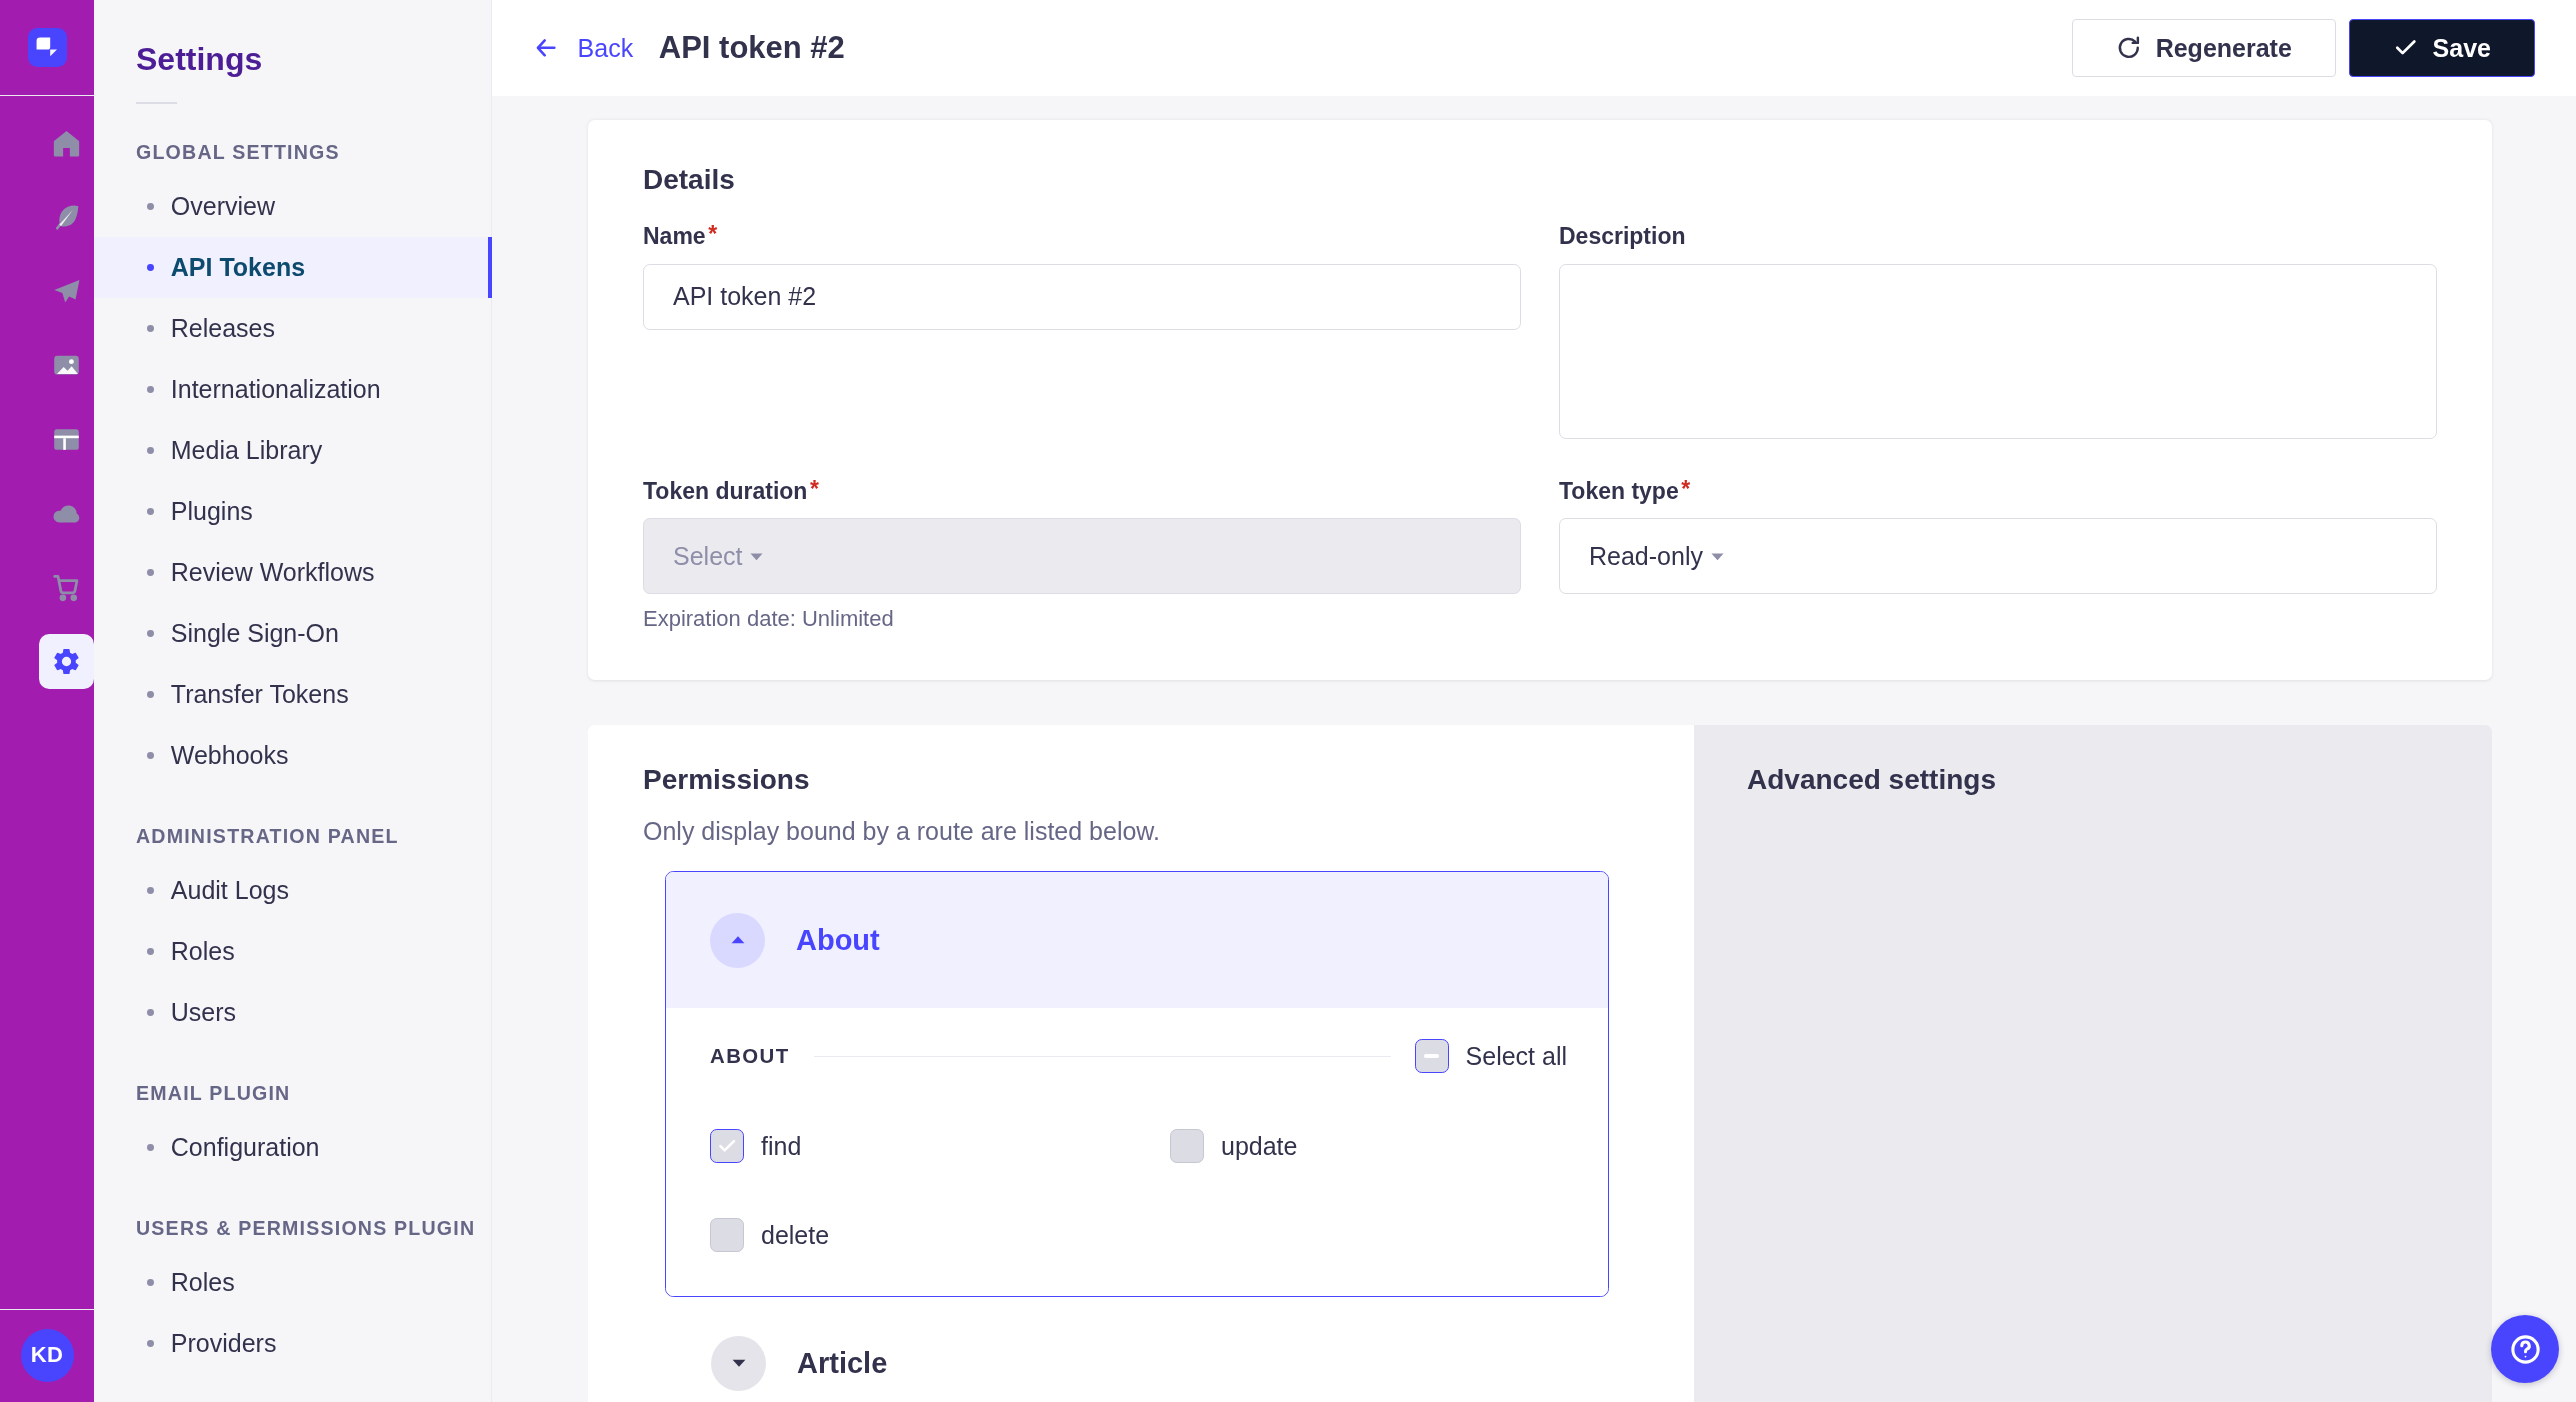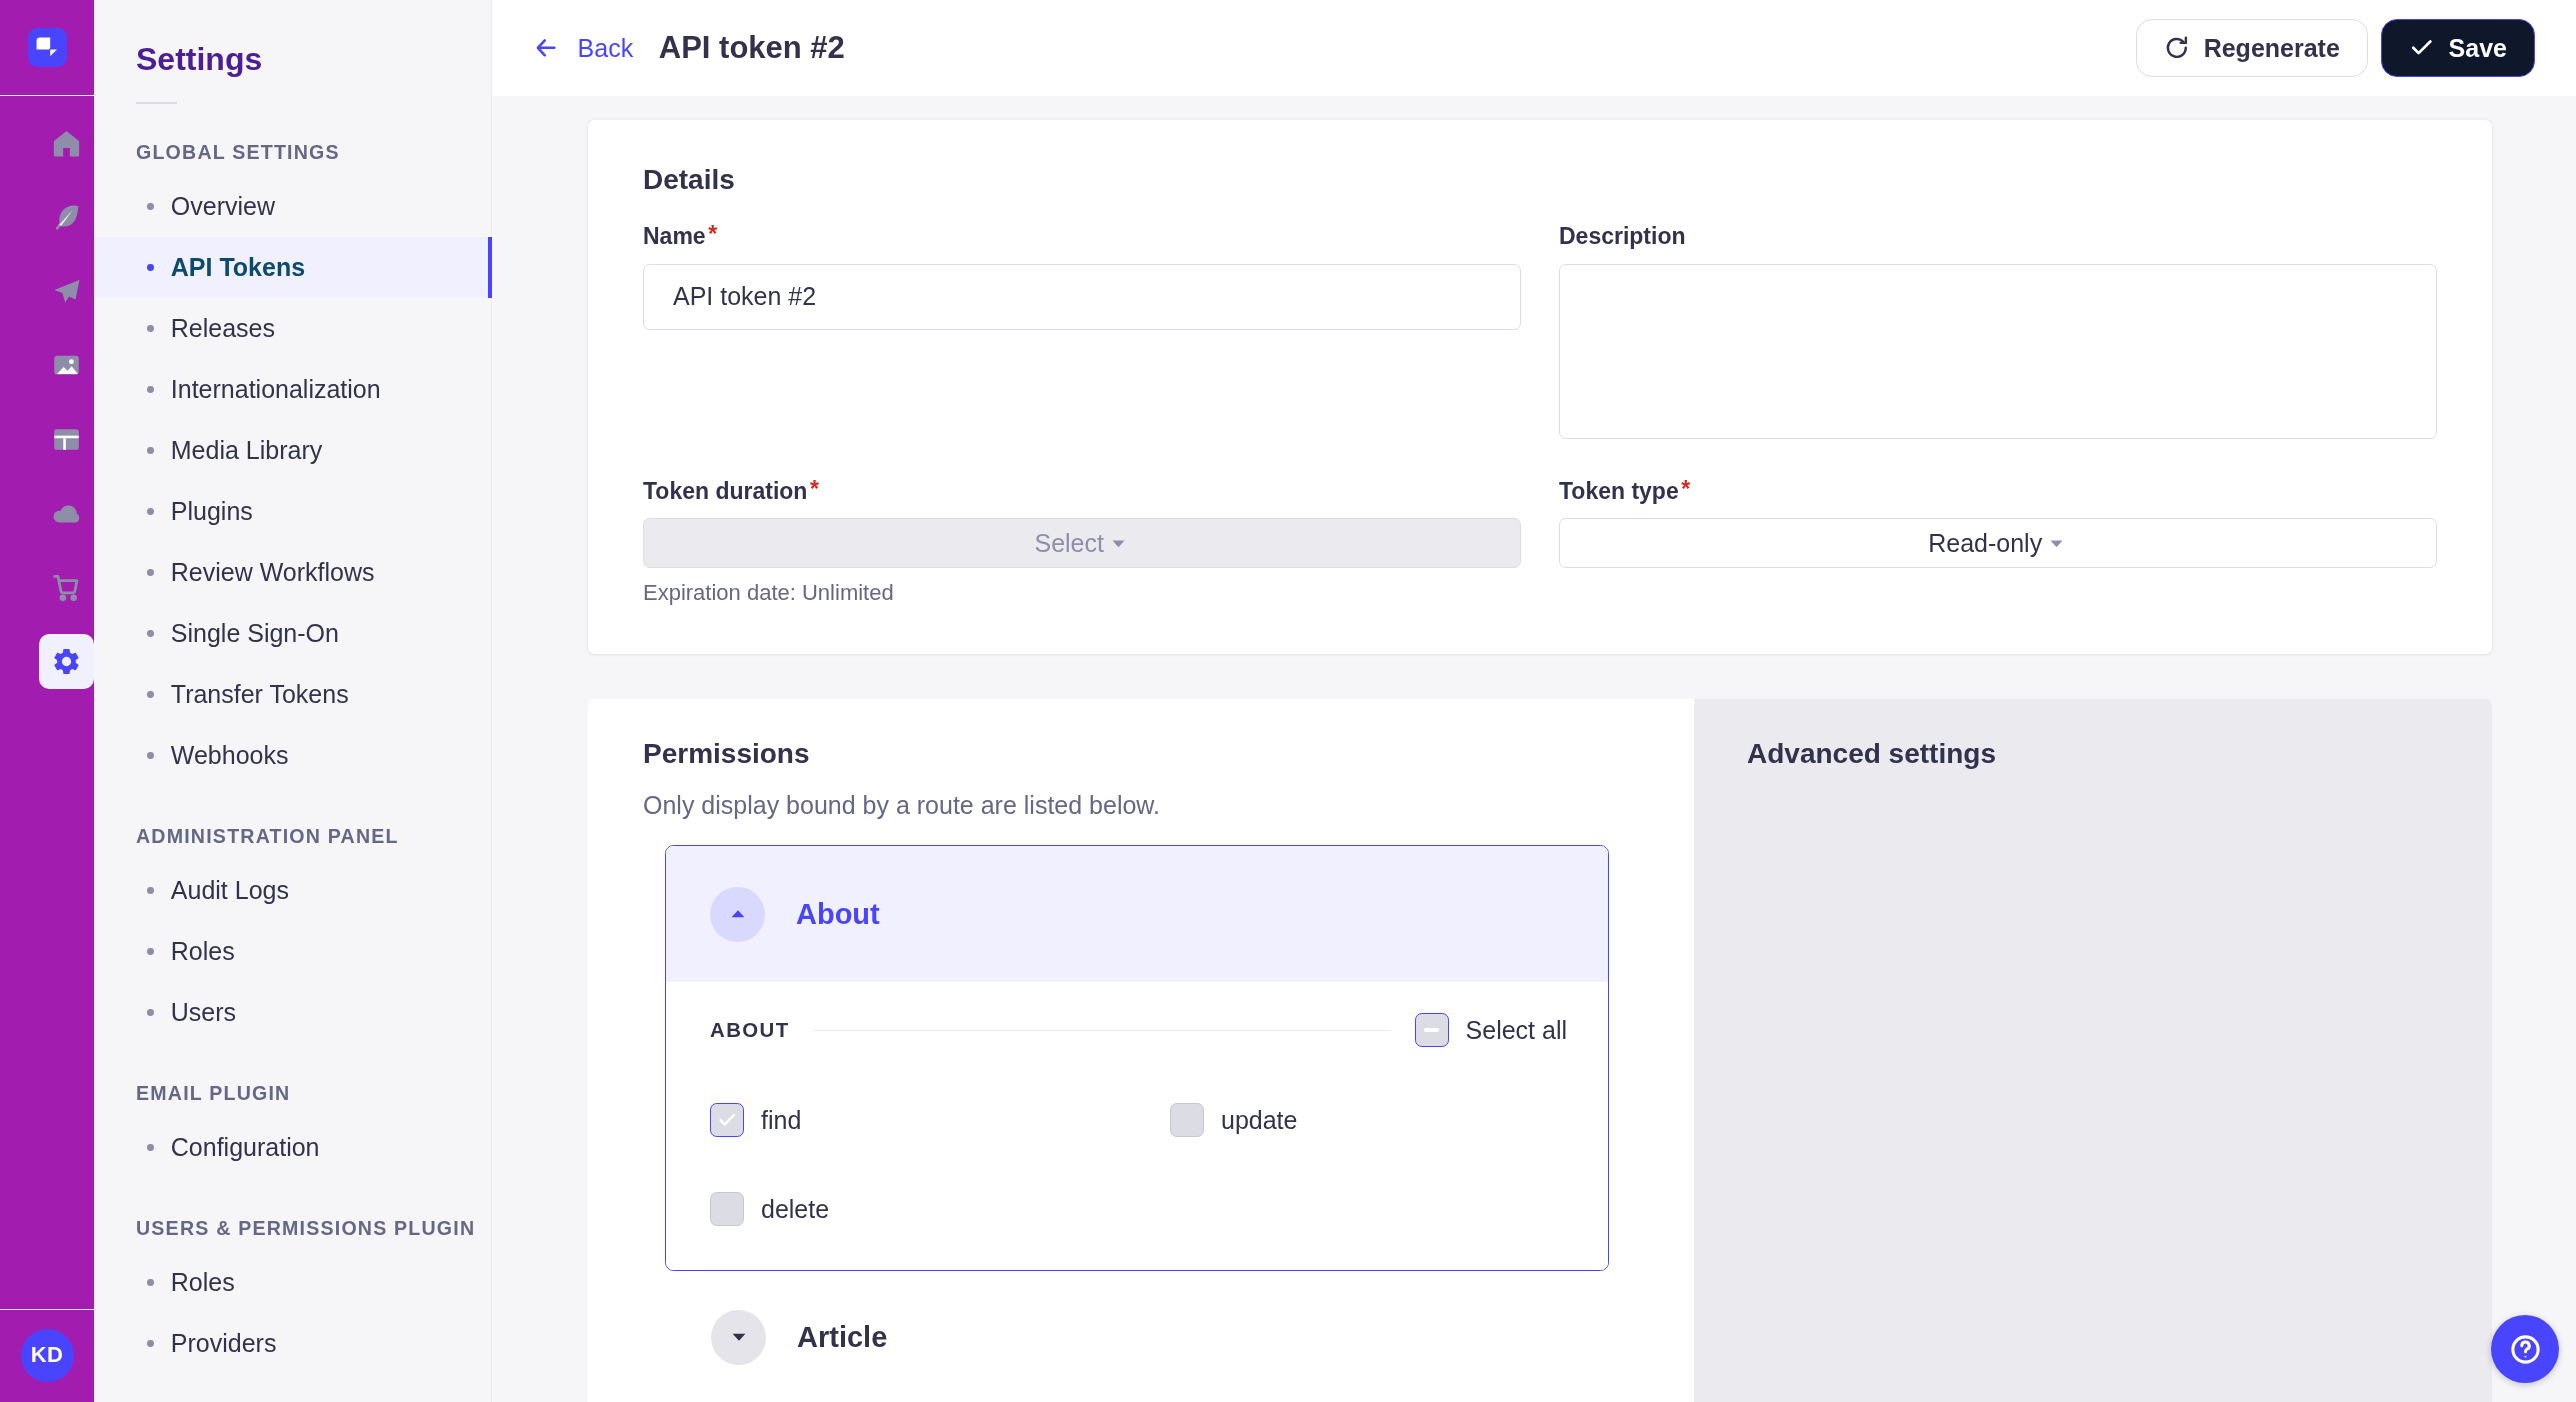--- a/index.html
+++ b/index.html
@@ -35,40 +35,40 @@
   .nav-item.active{background:#f0f0ff;color:#0c4a6e;font-weight:600;}
   .nav-item.active .dot{background:#4945ff;}
   .nav-item.active::after{content:"";position:absolute;right:-0.9px;top:0;bottom:0;width:4.3px;background:#4945ff;}
 
   
   .main{flex:1;display:flex;flex-direction:column;min-width:0;}
   .page-header{height:96px;background:#fff;display:flex;align-items:center;padding:0 41px;flex-shrink:0;}
   .back{display:flex;align-items:center;gap:19px;color:#4945ff;font-size:25px;margin-right:25.6px;cursor:pointer;}
   .page-title{font-size:31px;font-weight:700;color:#32324d;}
   .header-actions{margin-left:auto;display:flex;gap:13.6px;}
-  .btn{height:58px;border-radius:16px;display:flex;align-items:center;gap:13.6px;font-size:25px;
-       font-weight:600;padding:0 27px;cursor:pointer;}
+  .btn{height:58px;border-radius:4px;display:flex;align-items:center;gap:13.6px;font-size:25px;
+       font-weight:600;padding:0 43px;cursor:pointer;}
   .btn.secondary{background:#fff;border:0.9px solid #dcdce4;color:#32324d;}
   .btn.primary{background:#0f172a;border:0.9px solid #4945ff;color:#fff;}
 
   .content{flex:1;padding:24px 84px 0 96px;overflow:hidden;}
 
   .card{background:#fff;border-radius:6.8px;box-shadow:0 0.9px 3.4px rgba(33,33,52,.1);
         padding:44px 55px 48px;}
   .h2{font-size:28px;font-weight:700;margin:0;color:#32324d;}
   .fields{display:grid;grid-template-columns:1fr 1fr;column-gap:38px;margin-top:27px;align-items:start;}
   .flabel{font-size:23px;font-weight:700;margin-bottom:13.6px;display:flex;align-items:flex-start;gap:2.6px;}
   .req{color:#d02b20;font-size:23px;line-height:1;}
   .input{width:100%;height:66px;border:0.9px solid #dcdce4;border-radius:6.8px;background:#fff;
          padding:0 29px;font-size:25px;color:#32324d;font-family:"Liberation Sans",sans-serif;outline:none;}
   .textarea{width:100%;height:175px;border:0.9px solid #dcdce4;border-radius:6.8px;background:#fff;
             resize:none;font-family:"Liberation Sans",sans-serif;font-size:25px;padding:17px 29px;outline:none;}
   .row2{margin-top:36px;}
-  .select{height:50px;border:0.9px solid #dcdce4;border-radius:6.8px;background:#fff;display:flex;
-          align-items:center;justify-content:center;padding:0 25.6px 0 29px;font-size:25px;cursor:pointer;}
+  .select{height:76px;border:0.9px solid #dcdce4;border-radius:6.8px;background:#fff;display:flex;
+          align-items:center;justify-content:flex-start;padding:0 25.6px 0 29px;font-size:25px;cursor:pointer;}
   .select.muted{background:#eaeaef;color:#8e8ea9;}
   .hint{font-size:22px;color:#666687;margin-top:12px;}
 
   .perm-row{display:flex;margin-top:45px;height:716px;overflow:hidden;}
   .perm-panel{width:1106px;background:#fff;border-radius:6.8px 0 0 0;padding:39px 0 0 55px;flex-shrink:0;}
   .perm-sub{font-size:25px;color:#666687;margin-top:20.4px;}
   .accordion{margin-top:25.6px;margin-left:22px;width:944px;}
   .about-box{border:1.7px solid #4945ff;border-radius:8.5px;overflow:hidden;}
   .acc-head{height:136px;background:#f0f0ff;display:flex;align-items:center;padding-left:44px;gap:31px;cursor:pointer;}
   .acc-circle{width:55px;height:55px;border-radius:50%;display:flex;align-items:center;justify-content:center;flex-shrink:0;}

